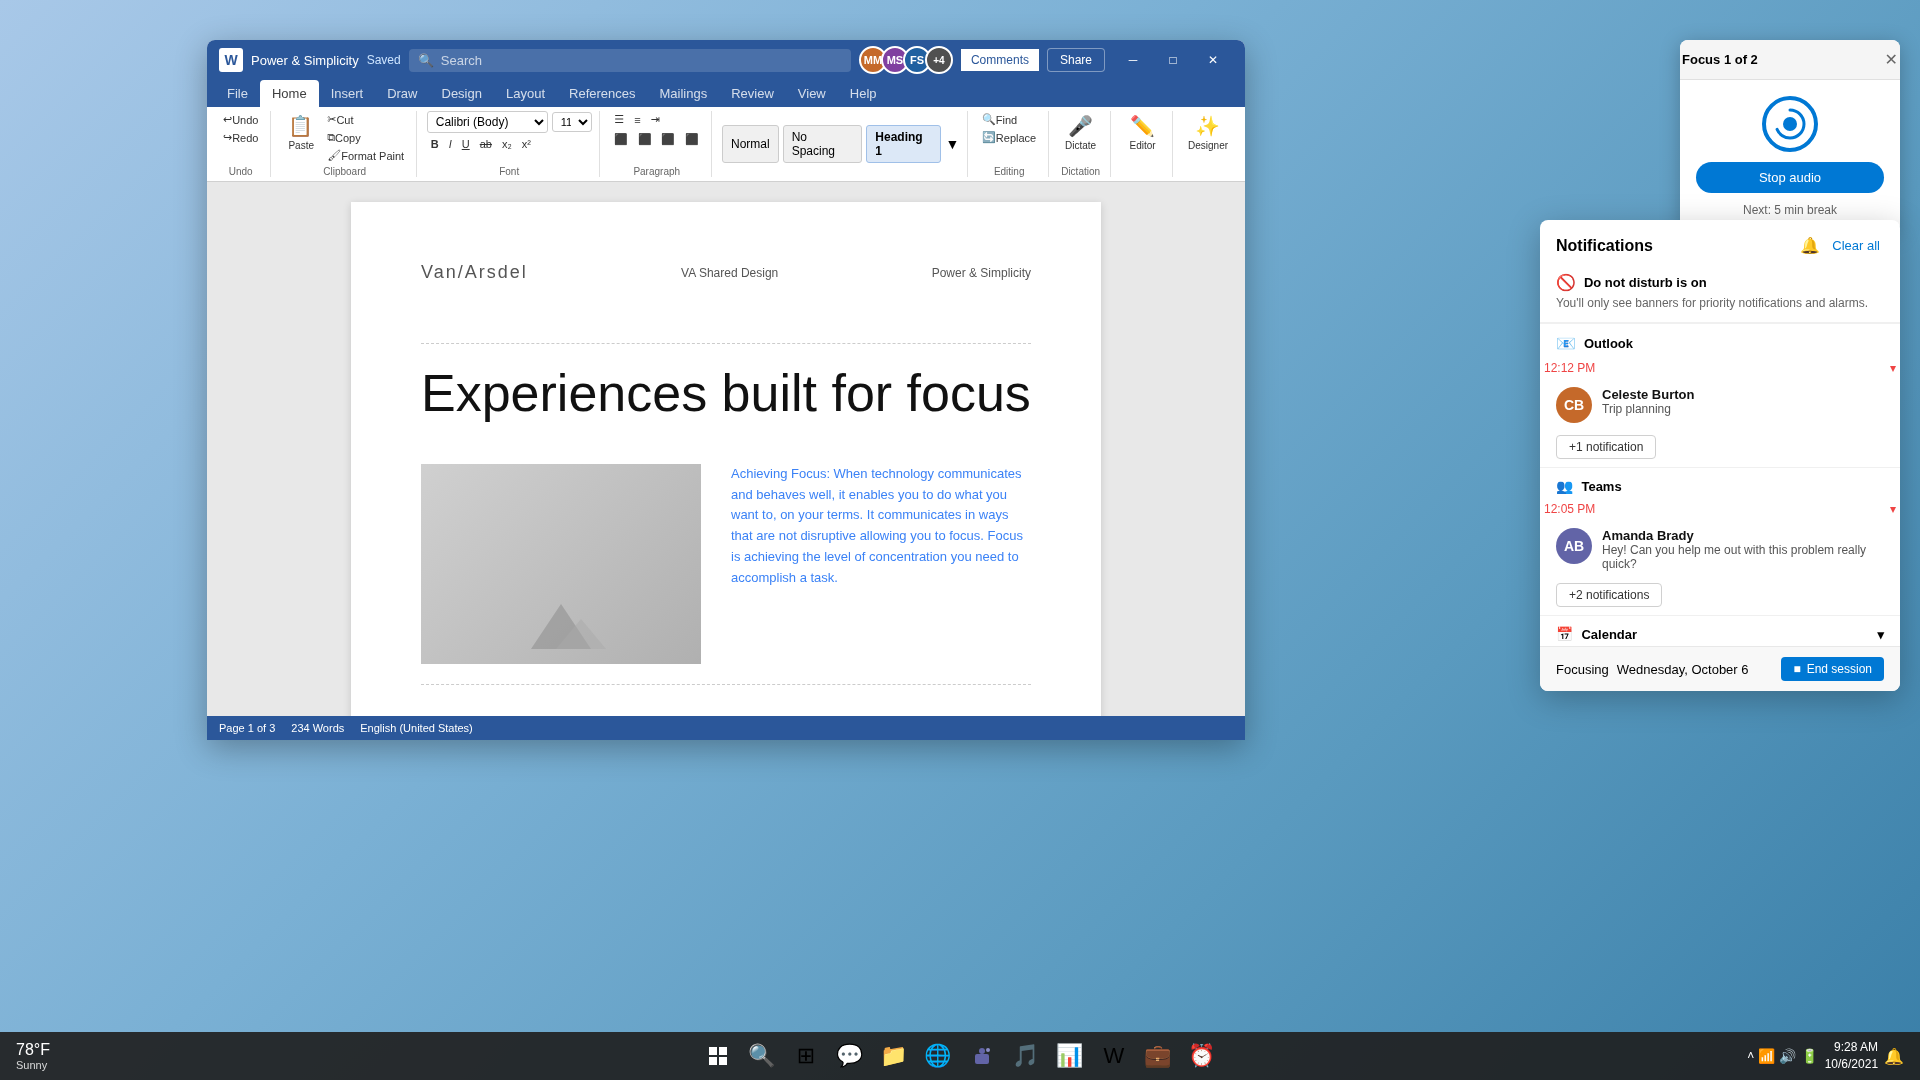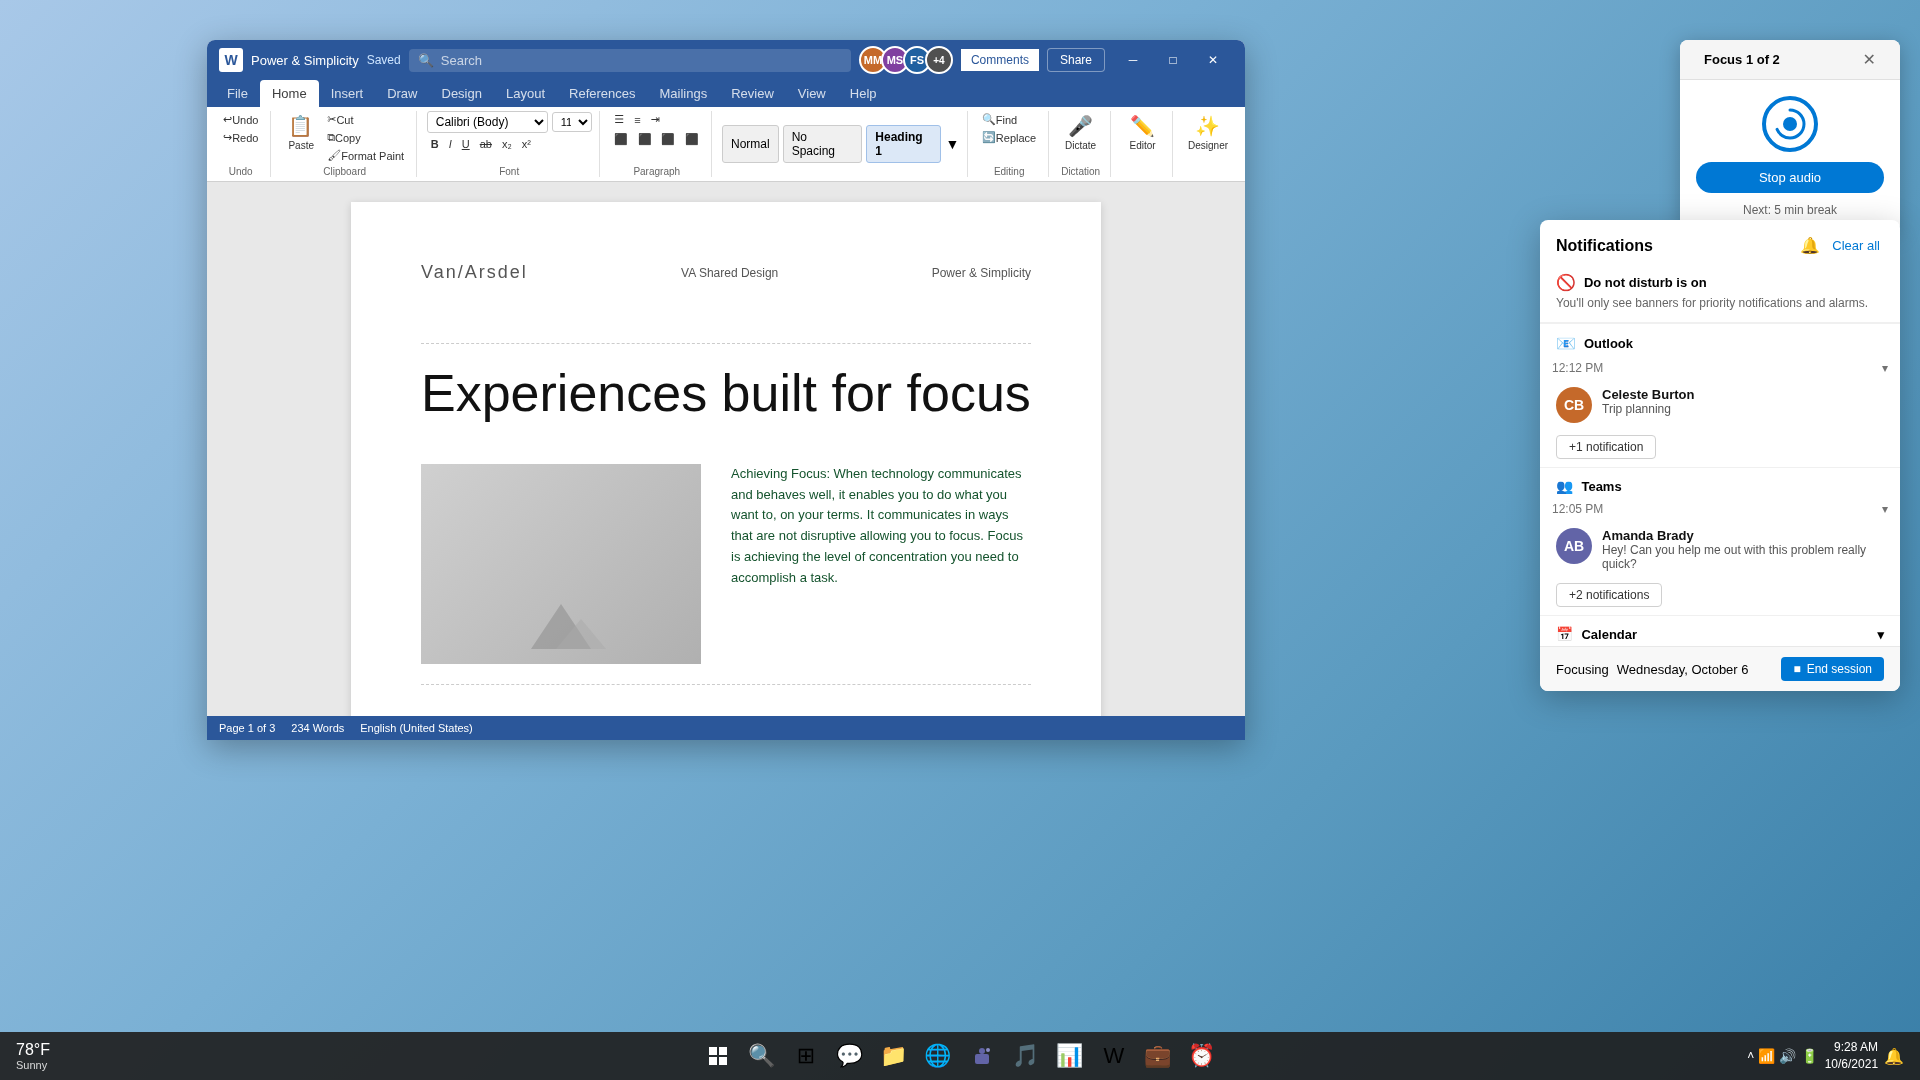--- a/index.html
+++ b/index.html
@@ -274,21 +274,21 @@
     .doc-image-placeholder {
       width: 280px;
       height: 200px;
       background: linear-gradient(135deg, #d0d0d0 0%, #b0b0b0 100%);
       flex-shrink: 0;
       display: flex;
       align-items: flex-end;
       justify-content: center;
       overflow: hidden;
     }
-    .doc-text { font-size: 13px; line-height: 1.6; color: #14532d; }
+    .doc-text { font-size: 13px; line-height: 1.6; color: #3b82f6; }
     .doc-divider {
       border: none;
       border-top: 1px dashed #ccc;
       margin: 20px 0;
     }
 
     
     .status-bar {
       height: 24px;
       background: #2b579a;
@@ -348,23 +348,23 @@
       align-items: center;
       gap: 8px;
       padding: 10px 16px 4px;
       font-size: 13px;
       font-weight: 600;
     }
     .notif-time-row {
       display: flex;
       align-items: center;
       justify-content: space-between;
-      padding: 4px 12px;
+      padding: 4px 4px;
       font-size: 12px;
-      color: #737373;
+      color: #ef4444;
     }
     .notif-item {
       display: flex;
       gap: 10px;
       padding: 8px 16px;
     }
     .notif-avatar {
       width: 36px; height: 36px;
       border-radius: 50%;
       background: #c5692a;
@@ -420,21 +420,21 @@
       width: 220px;
       background: white;
       border-radius: 8px;
       box-shadow: 0 4px 20px rgba(0,0,0,0.25);
       overflow: hidden;
     }
     .focus-header {
       display: flex;
       align-items: center;
       justify-content: space-between;
-      padding: 10px 24px;
+      padding: 10px 2px;
       background: #f5f5f5;
       border-bottom: 1px solid #e0e0e0;
     }
     .focus-title { font-size: 13px; font-weight: 600; }
     .focus-close {
       cursor: pointer;
       color: #666;
       font-size: 16px;
     }
     .focus-body {

